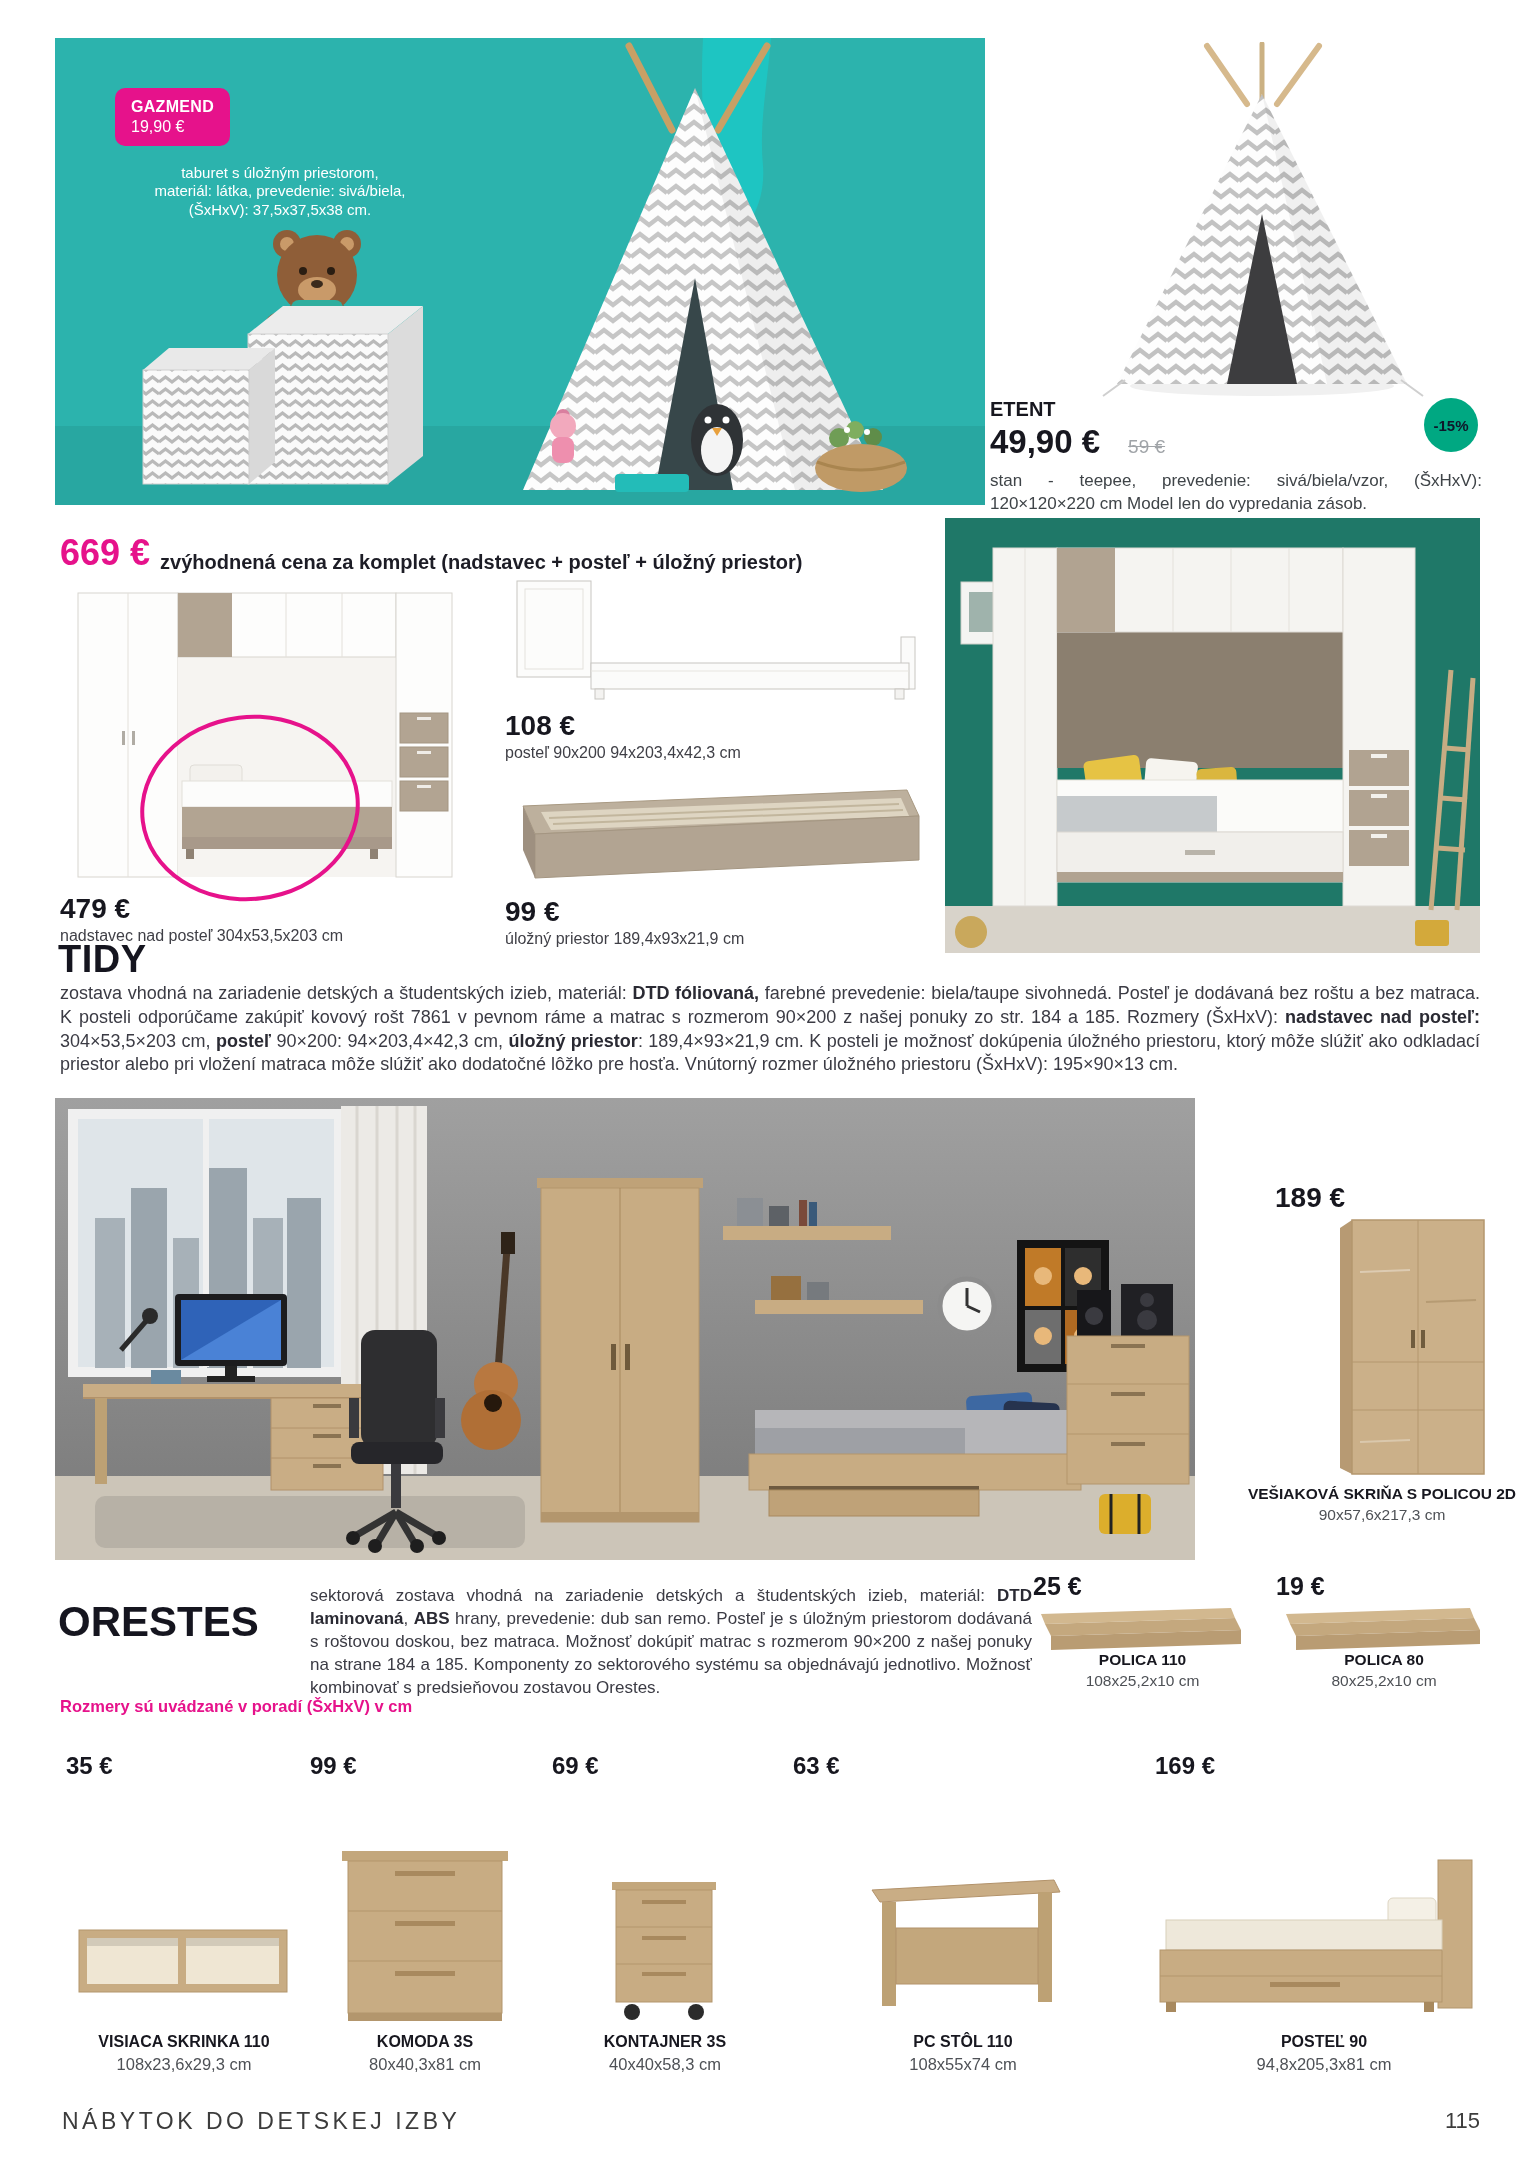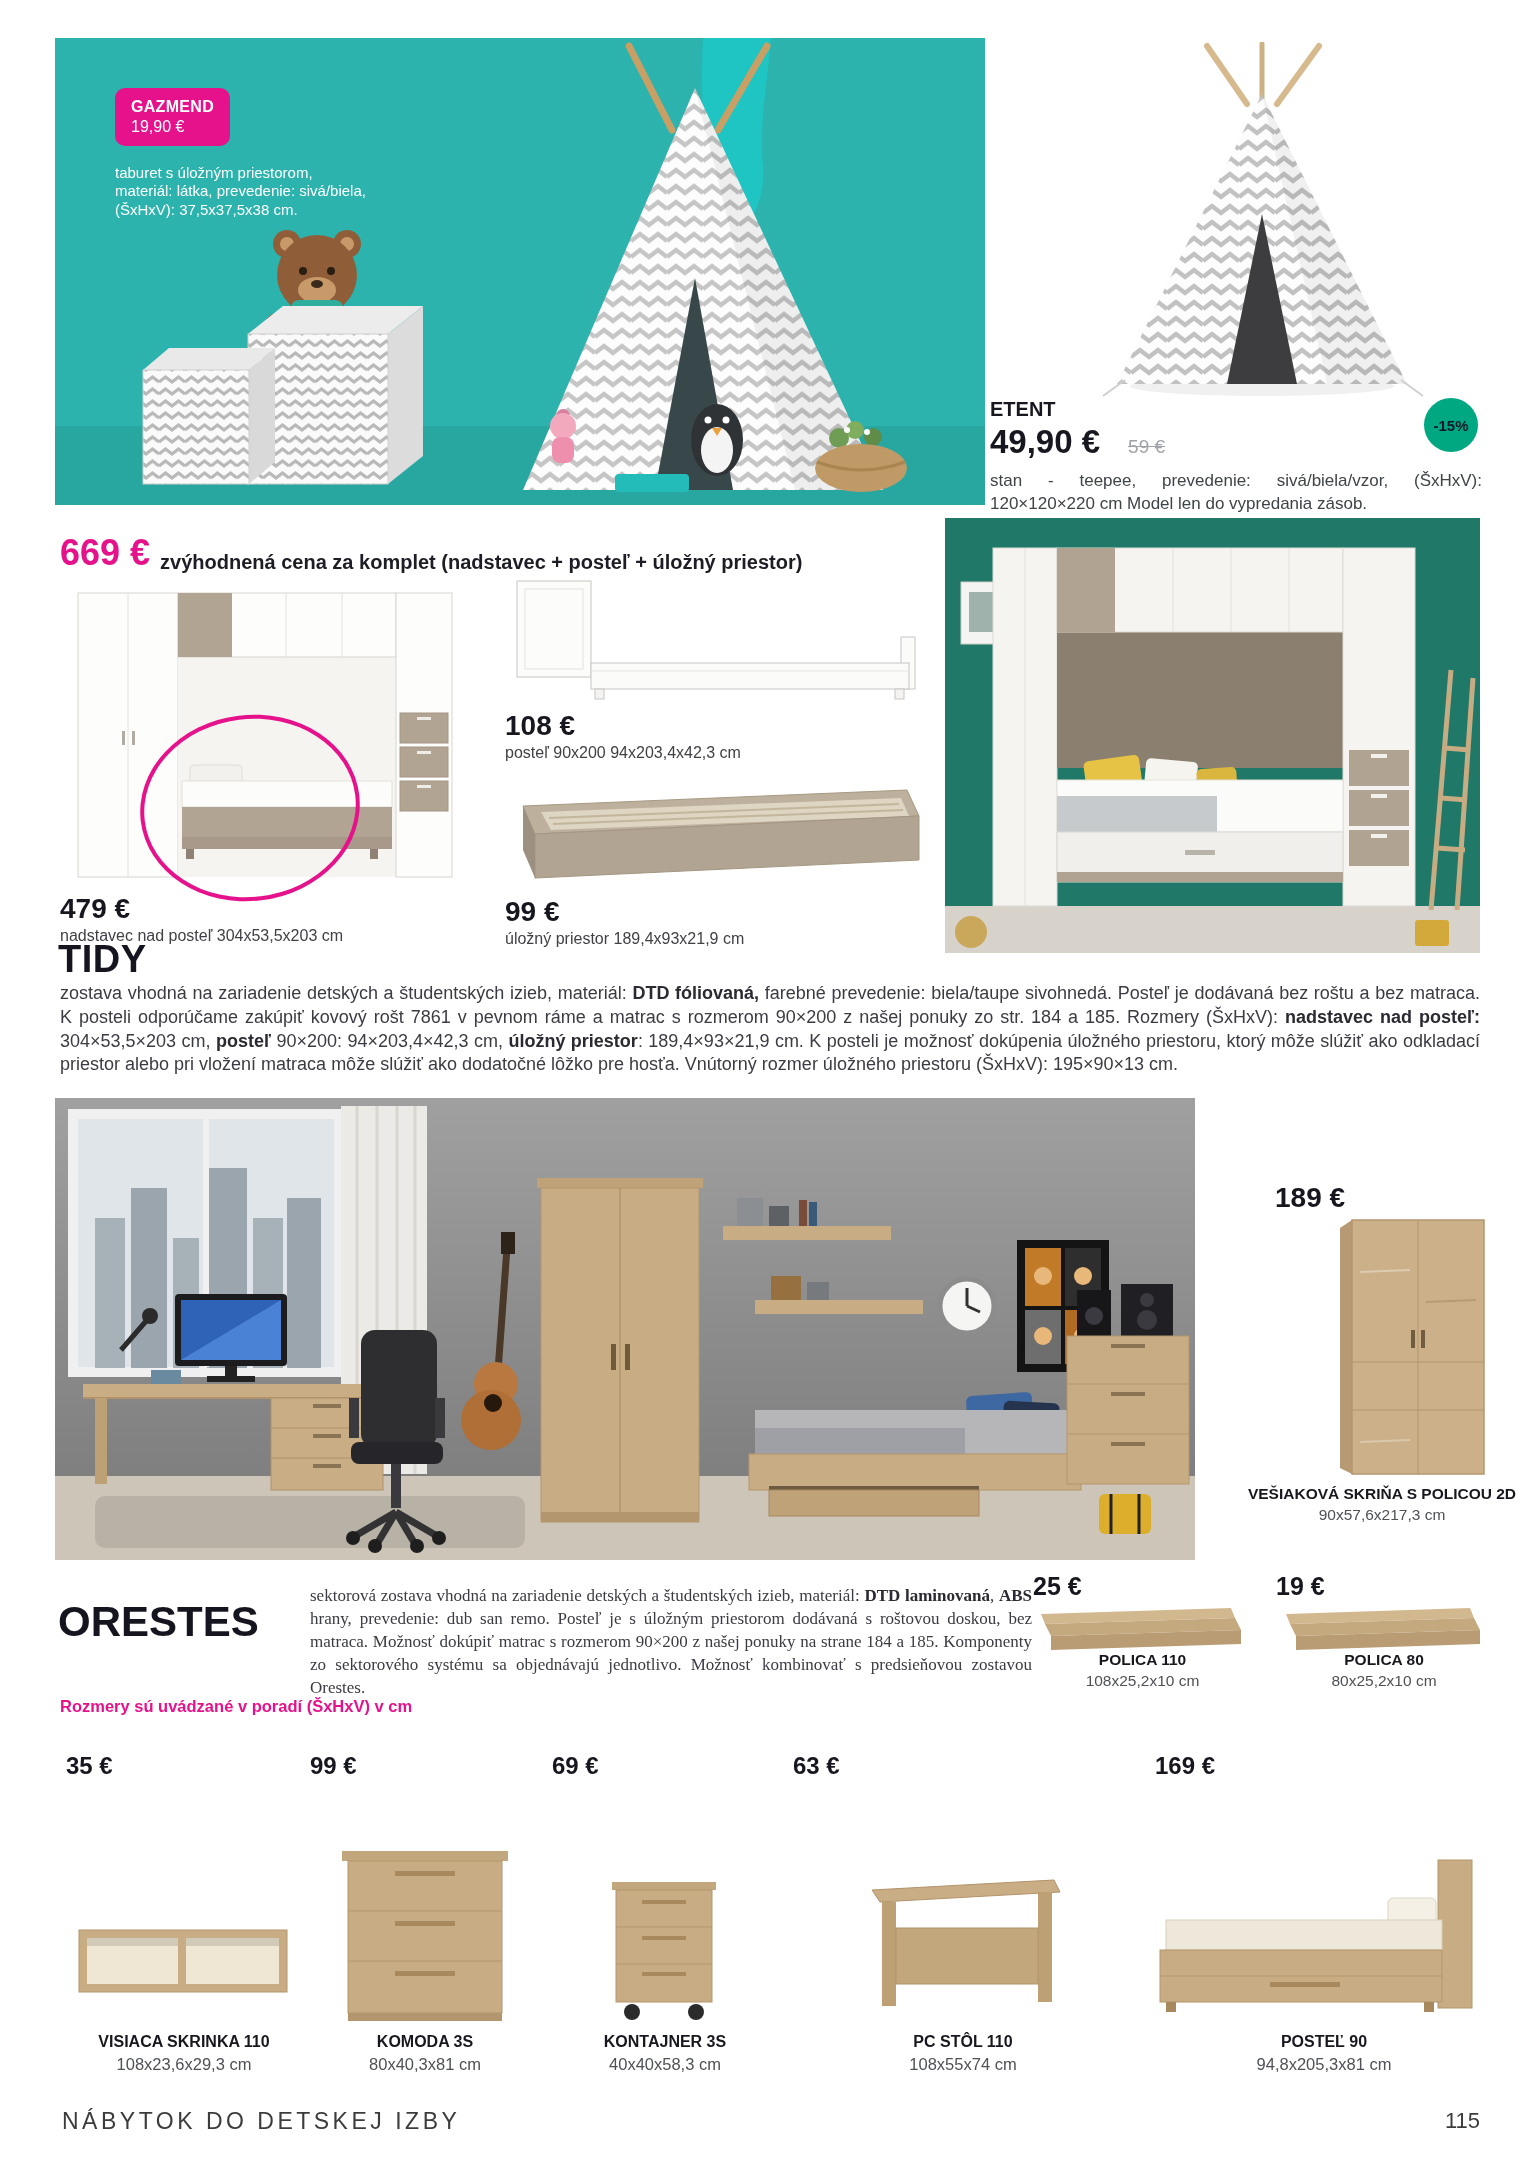--- a/index.html
+++ b/index.html
@@ -8,21 +8,21 @@
   .abs{position:absolute;}
   svg{display:block;}
 
   
   .hero-photo{left:55px;top:38px;width:930px;height:467px;}
   .gaz-badge{left:60px;top:50px;background:#e6128b;color:#fff;border-radius:10px;
              padding:9px 16px;line-height:1.25;}
   .gaz-name{font-weight:700;font-size:16px;letter-spacing:.3px;}
   .gaz-price{font-size:16px;}
   .hero-desc{left:60px;top:126px;width:330px;color:#fff;font-size:15px;line-height:1.22;
-             white-space:pre-line;}
+             white-space:pre-line;text-align:center;}
   .teepee-product{left:1095px;top:42px;width:335px;height:360px;}
   .etent{left:990px;top:398px;width:492px;}
   .etent-name{font-weight:700;font-size:20px;color:#17171f;}
   .etent-prices{margin-top:2px;display:flex;align-items:baseline;}
   .etent-price{font-weight:800;font-size:33px;color:#17171f;}
   .etent-old{margin-left:28px;font-size:19px;color:#a0a4a8;text-decoration:line-through;}
   .etent-desc{margin-top:8px;font-size:17px;line-height:1.38;color:#3f4448;text-align:justify;}
   .discount{left:1424px;top:398px;width:54px;height:54px;border-radius:50%;background:#00a882;
             color:#0f172a;font-weight:700;font-size:15px;display:flex;align-items:center;justify-content:center;}
 
@@ -52,21 +52,21 @@
   .orestes-room{left:55px;top:1098px;width:1140px;height:462px;}
   .pb-189{left:1275px;top:1182px;}
   .wardrobe-img{left:1330px;top:1212px;width:165px;height:268px;}
   .wardrobe-cap{left:1232px;top:1484px;width:300px;text-align:center;}
   .cap-name{font-weight:700;font-size:15.5px;color:#17171f;line-height:1.3;}
   .cap-dims{font-size:15.5px;color:#4e5156;margin-top:2px;}
 
   
   .orestes-title{left:58px;top:1598px;font-weight:800;font-size:42px;color:#15151f;}
   .orestes-para{left:310px;top:1584px;width:722px;font-size:17px;line-height:1.36;color:#3b3b44;
-                text-align:justify;font-family:Liberation Serif, serif;}
+                text-align:justify;}
   .dim-note{left:60px;top:1697px;font-weight:700;font-size:16.5px;color:#e6128b;}
 
   
   .shelf-price{font-weight:800;font-size:25px;color:#17171f;}
   .sp-a{left:1033px;top:1572px;} .sp-b{left:1276px;top:1572px;}
   .shelf-img-a{left:1035px;top:1604px;width:215px;height:52px;}
   .shelf-img-b{left:1280px;top:1604px;width:208px;height:52px;}
   .shelf-cap-a{left:1035px;top:1650px;width:215px;text-align:center;}
   .shelf-cap-b{left:1280px;top:1650px;width:208px;text-align:center;}
 

